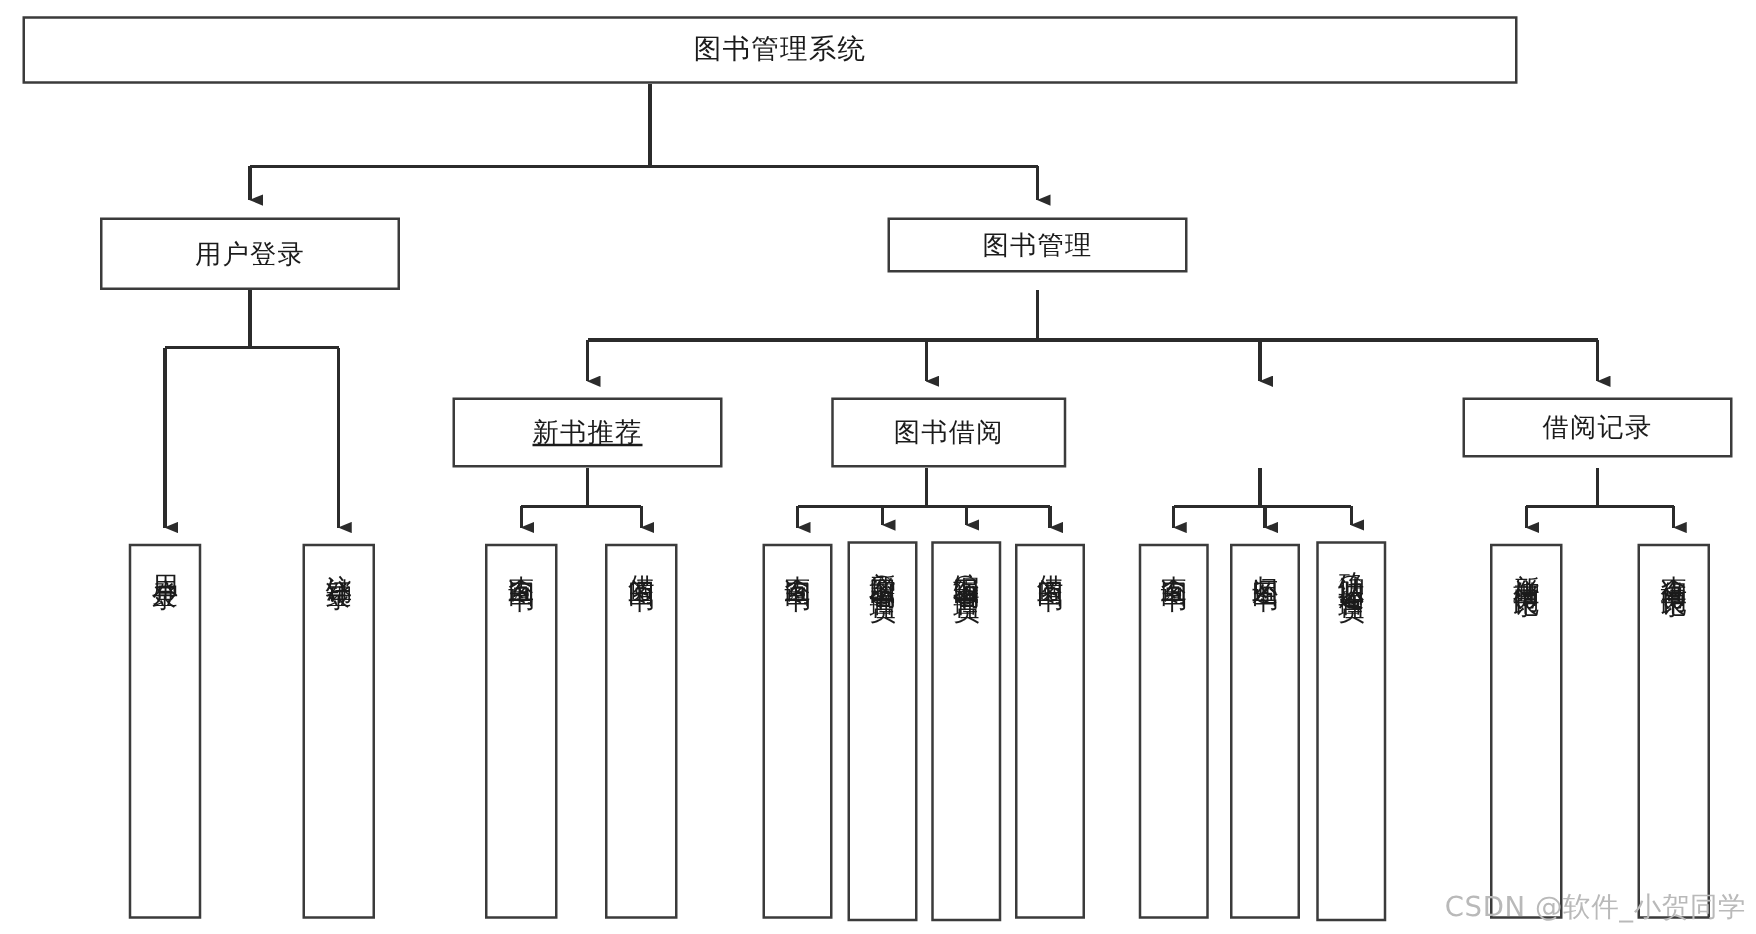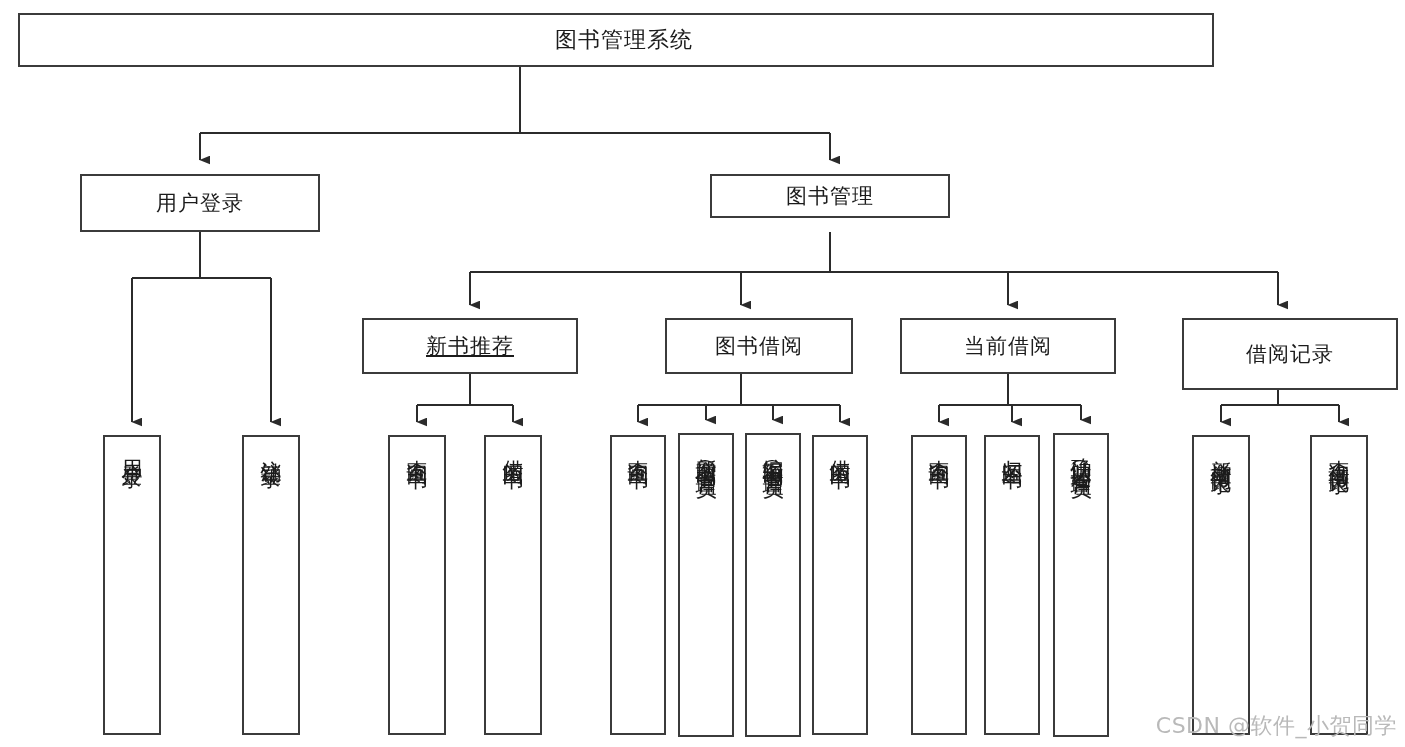--- a/index.html
+++ b/index.html
@@ -134,25 +134,22 @@
   </div>
 
   <div class="node horizontal" id="node-new-book-recommend" style="left:362px;top:318px;width:216px;height:56px;text-decoration:underline;">
     <span class="node-label">新书推荐</span>
   </div>
 
   <div class="node horizontal" id="node-book-borrow" style="left:633px;top:318px;width:188px;height:56px;margin-left:32px;">
     <span class="node-label">图书借阅</span>
   </div>
 
-  <div class="node horizontal" id="node-current-borrow" style="left:900px;top:318px;width:216px;height:56px;">
-    <span class="node-label">当前借阅</span>
-  </div>
-
-  <div class="node horizontal" id="node-borrow-record" style="left:1170px;top:318px;width:216px;height:72px;margin-left:12px;">
+
+  <div class="node horizontal" id="node-borrow-record" style="left:1170px;top:318px;width:216px;height:48px;">
     <span class="node-label">借阅记录</span>
   </div>
 
   <div class="node vertical" id="node-leaf-user-login" style="left:103px;top:435px;width:58px;height:300px;">
     <span class="node-label">用户登录</span>
   </div>
 
   <div class="node vertical" id="node-leaf-logout" style="left:242px;top:435px;width:58px;height:300px;">
     <span class="node-label">注销登录</span>
   </div>

